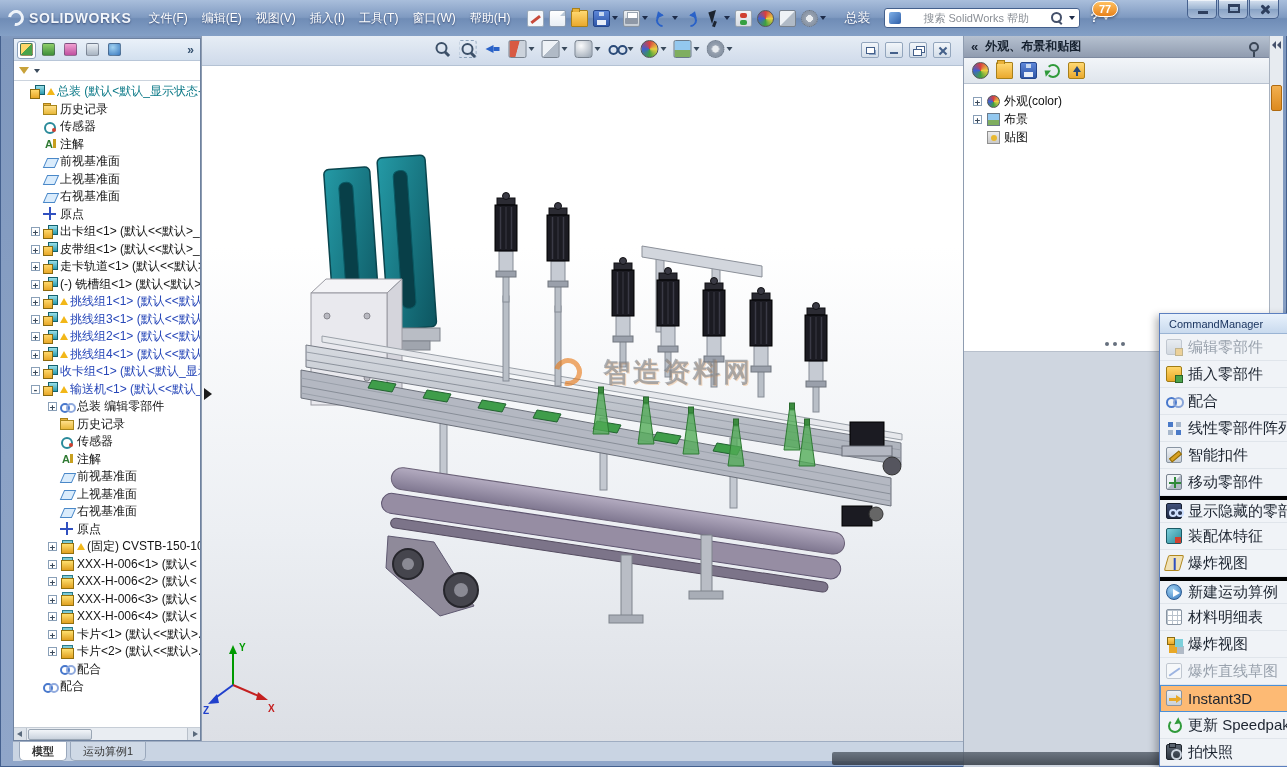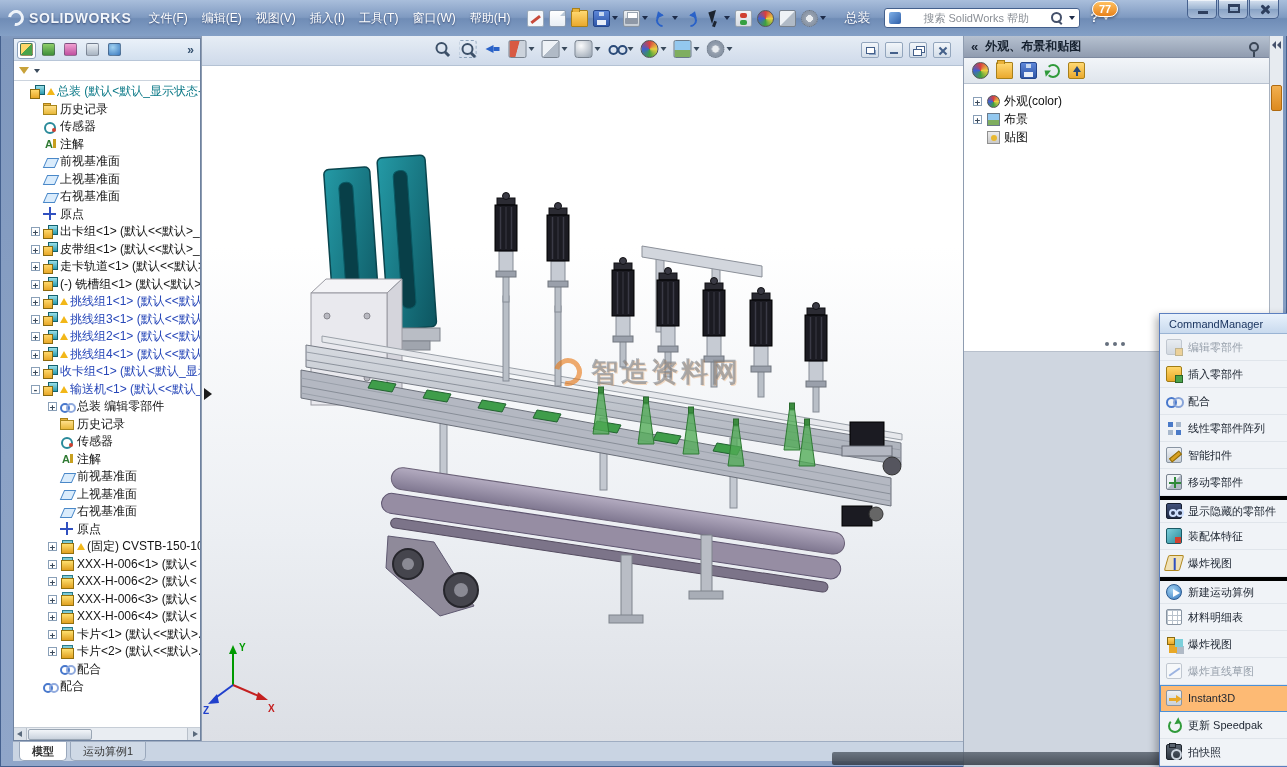--- a/index.html
+++ b/index.html
@@ -100,21 +100,21 @@
   
   .vp{position:absolute;left:201px;top:36px;width:762px;height:705px;border-left:1px solid #8e9cb0;
       background:linear-gradient(#ffffff 30%,#eceff3 70%,#dcdfe5);overflow:hidden;}
   .vp-band{position:absolute;left:0;top:0;width:100%;height:30px;background:linear-gradient(#e6edf5,#cfdaea);border-bottom:1px solid #b4c2d4;z-index:6;}
   .headsup{position:absolute;left:50%;top:4px;transform:translateX(-50%);display:flex;align-items:center;gap:7px;}
   .hbtn{display:flex;align-items:center;}
   .hic{width:18px;height:18px;position:relative;display:inline-block;border-radius:2px;flex:none;}
   .docctl{position:absolute;right:12px;top:6px;display:flex;gap:6px;}
   .dic{width:18px;height:16px;background:linear-gradient(#f2f6fa,#d4dee9);border:1px solid #93a6bd;border-radius:2px;position:relative;}
   .model{position:absolute;left:0;top:30px;z-index:1;}
-  .watermark{position:absolute;left:352px;top:318px;display:flex;align-items:center;gap:9px;z-index:5;pointer-events:none;}
+  .watermark{position:absolute;left:352px;top:318px;display:flex;align-items:center;gap:21px;z-index:5;pointer-events:none;}
   .wm-ring{width:28px;height:28px;border:5px solid rgba(232,122,24,.62);border-left-color:transparent;border-radius:50%;transform:rotate(-30deg);flex:none;}
   .wm-text{font-size:27px;font-weight:bold;letter-spacing:3px;color:rgba(125,130,138,.62);text-shadow:1px 1px 0 rgba(232,122,24,.25);}
   .flyout{position:absolute;left:2px;top:352px;width:0;height:0;border-top:6px solid transparent;border-bottom:6px solid transparent;border-left:8px solid #1c1c1c;z-index:7;}
 
   
   .tp{position:absolute;left:963px;top:36px;width:306px;height:731px;background:#cfd6e0;border-left:1px solid #8e9cb0;}
   .tp-head{position:absolute;left:0;top:0;width:100%;height:22px;background:linear-gradient(#b6c1d0,#909cb0);display:flex;align-items:center;border-bottom:1px solid #7e8aa0;}
   .tp-collapse{font-weight:bold;font-size:13px;color:#1a2433;margin:0 7px;}
   .tp-title{font-size:12px;font-weight:bold;color:#15202e;}
   .pin{width:10px;height:10px;border:2px solid #3a4656;border-radius:50%;position:relative;margin-left:auto;margin-right:10px;}
@@ -144,21 +144,21 @@
   .cm{position:absolute;left:1159px;top:313px;width:155px;height:454px;background:#f0f3f7;border:1px solid #5b7fc0;
       box-shadow:-3px 3px 8px rgba(0,0,0,.3);z-index:50;overflow:hidden;}
   .cm-title{height:20px;background:linear-gradient(#e9f2fc,#c9daee);border-bottom:1px solid #9ab4d4;font-size:11px;color:#16305c;
             display:flex;align-items:center;padding-left:9px;white-space:nowrap;}
   .cmrow{height:27px;display:flex;align-items:center;border-bottom:1px solid #e0e5eb;white-space:nowrap;overflow:hidden;}
   .cmrow.sep{border-top:4px solid #000000;}
   .cmrow.active{background:#fdba74;outline:1px solid #4a90d8;outline-offset:-1px;}
   .cmrow.disabled .cmlabel{color:#99a2ad;}
   .cmrow.disabled .cmic{opacity:.45;}
   .cmic{width:16px;height:16px;position:relative;flex:none;margin:0 6px;border-radius:2px;}
-  .cmlabel{font-size:11px;color:#1c2430;}
+  .cmlabel{font-size:15px;color:#1c2430;}
   .cm-edit-component-icon{background:linear-gradient(#dfe5ec,#aeb8c4);border:1px solid #8894a2;}
   .cm-edit-component-icon::after{content:"";position:absolute;left:8px;top:8px;width:6px;height:6px;background:#e8a828;border:1px solid #8a6a10;}
   .cm-insert-component-icon{background:linear-gradient(#ffd76a,#e8a828);border:1px solid #a07c14;}
   .cm-insert-component-icon::after{content:"";position:absolute;left:8px;top:8px;width:6px;height:6px;background:#4aa34a;border:1px solid #2a632a;}
   .cm-mate-icon::before{content:"";position:absolute;left:0;top:4px;width:7px;height:7px;border:2px solid #4878cc;border-radius:50%;}
   .cm-mate-icon::after{content:"";position:absolute;left:7px;top:4px;width:7px;height:7px;border:2px solid #88a4d8;border-radius:50%;}
   .cm-linear-pattern-icon::before{content:"";position:absolute;left:2px;top:2px;width:5px;height:5px;background:#4a7ac8;box-shadow:8px 0 0 #a8b8cc,0 8px 0 #a8b8cc,8px 8px 0 #4a7ac8;}
   .cm-smart-fasteners-icon{background:linear-gradient(#eef1f5,#c5ccd4);border:1px solid #8894a2;}
   .cm-smart-fasteners-icon::after{content:"";position:absolute;left:2px;top:6px;width:11px;height:3px;background:#d8a020;border:1px solid #8a6a10;transform:rotate(-40deg);}
   .cm-move-component-icon{background:linear-gradient(135deg,#eef2f6 49%,#b0bac6 51%);border:1px solid #78828e;}

